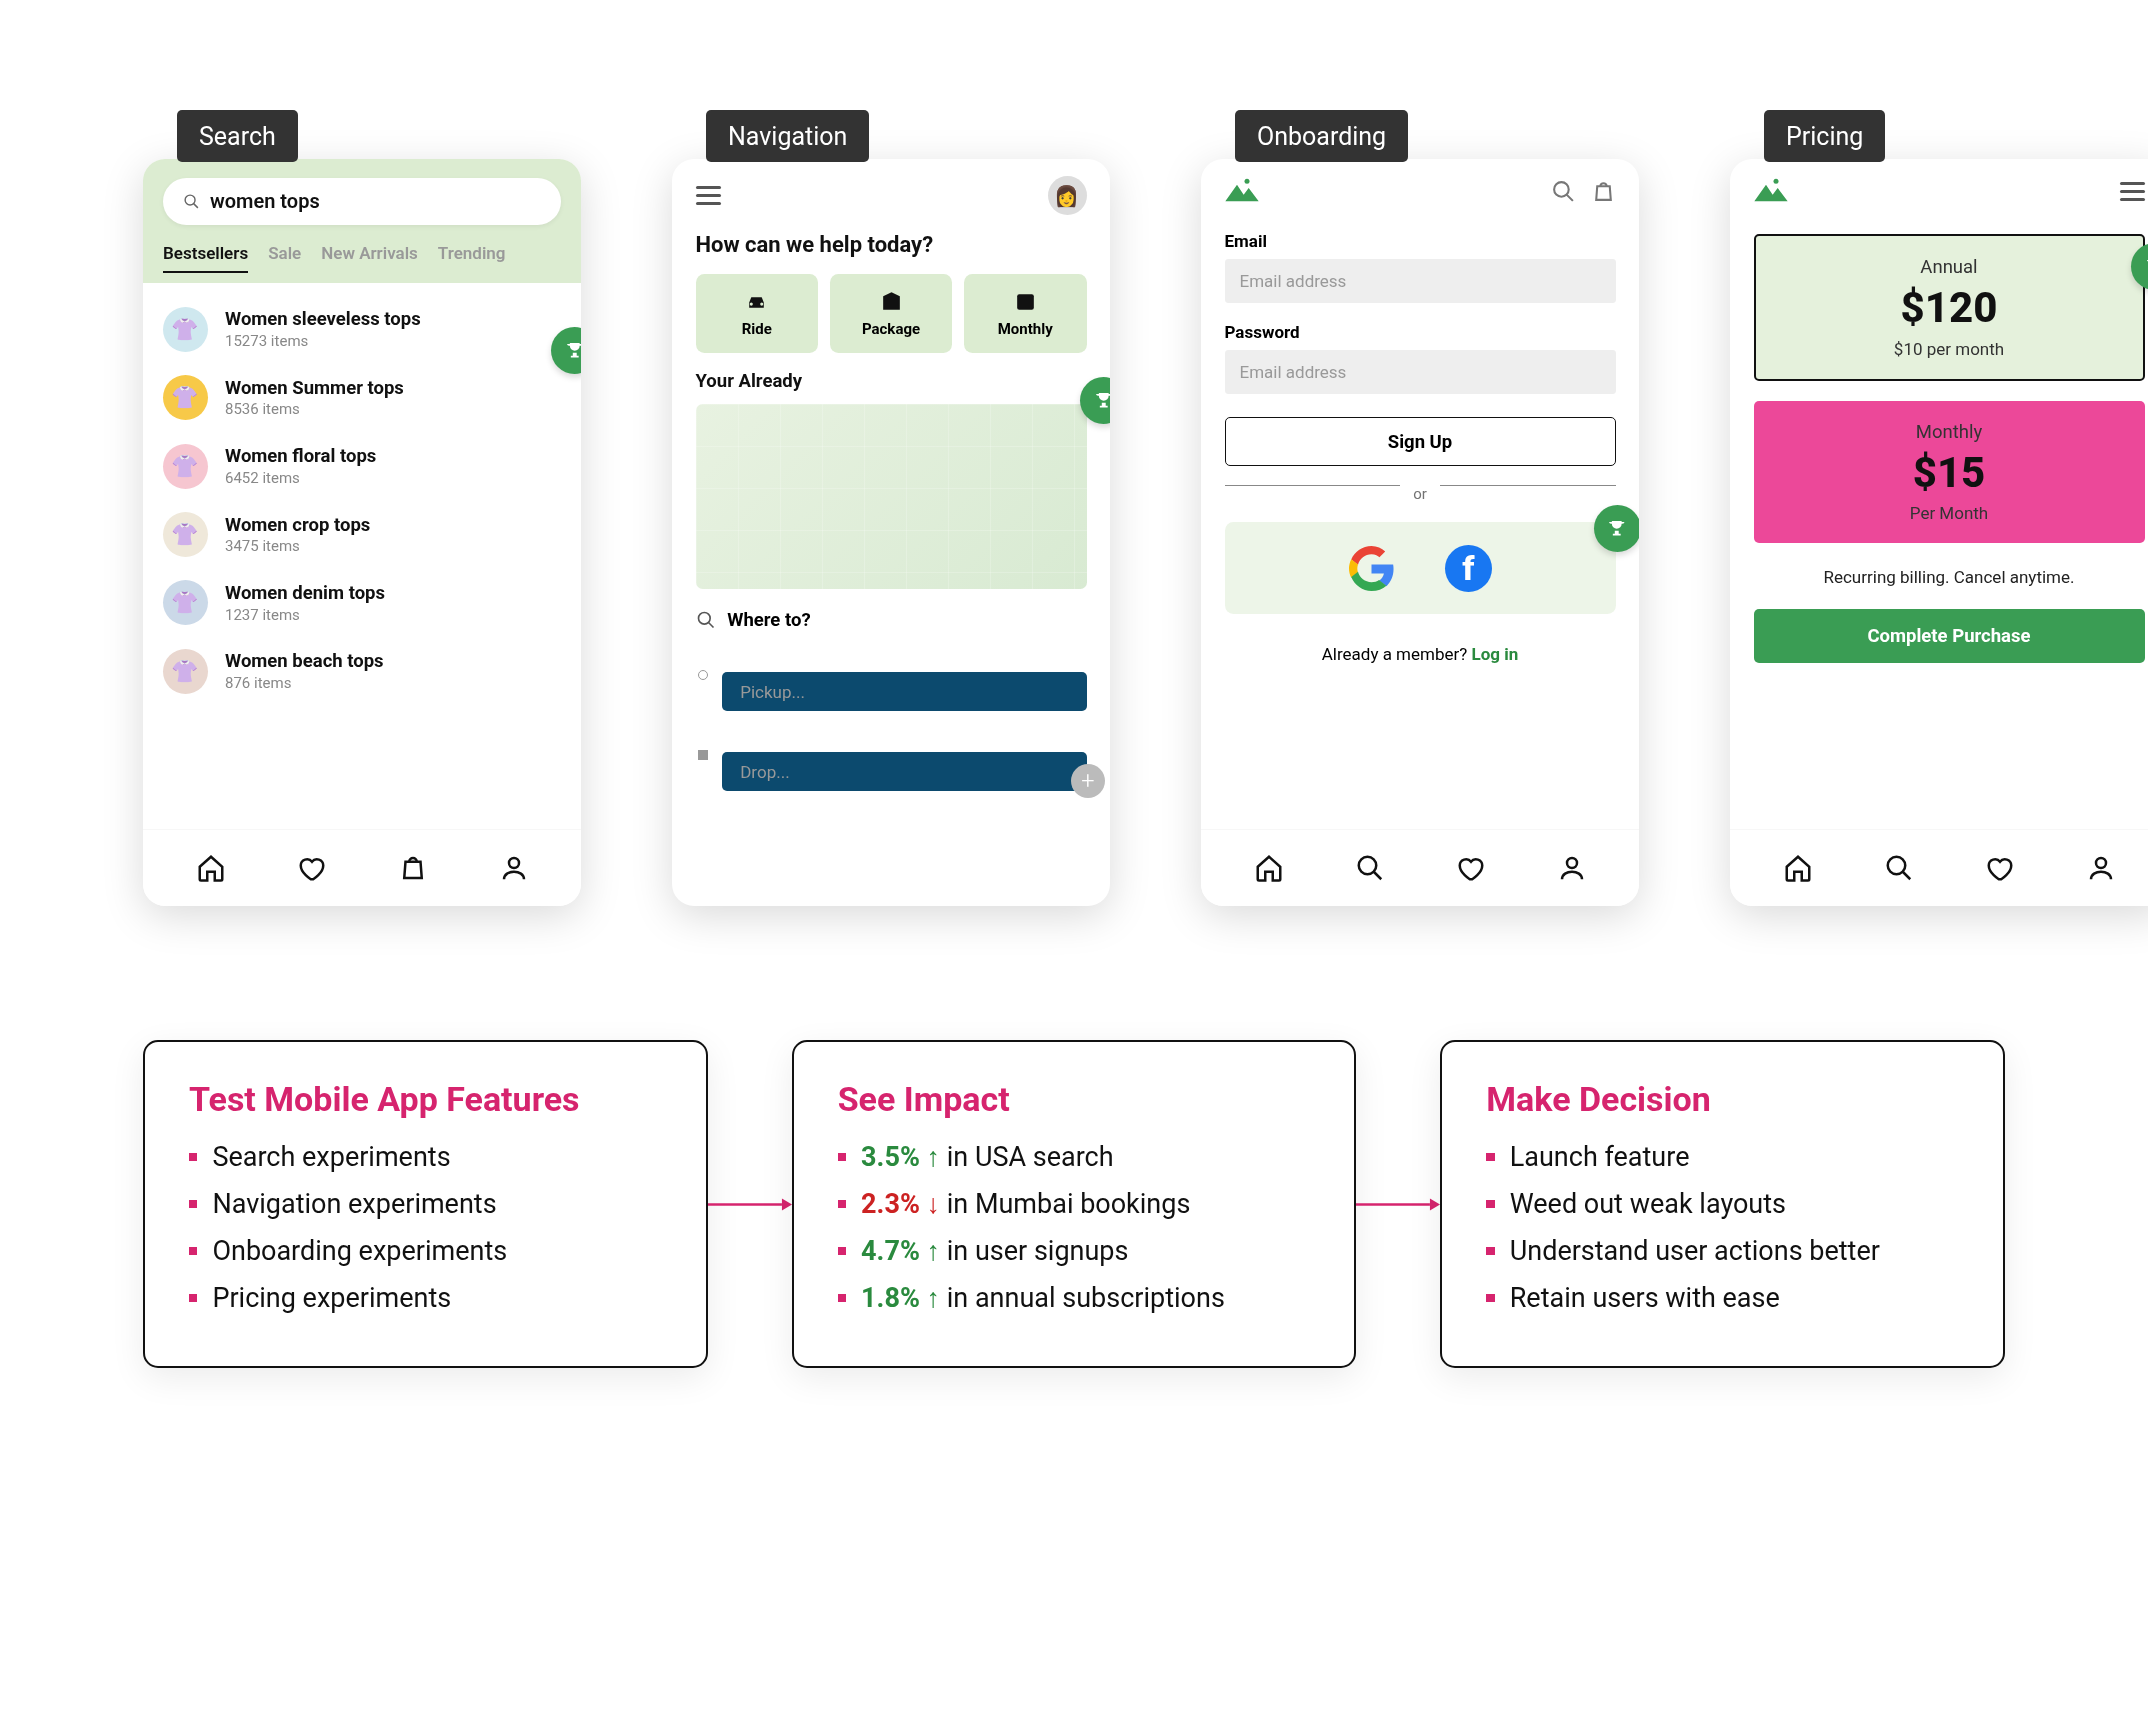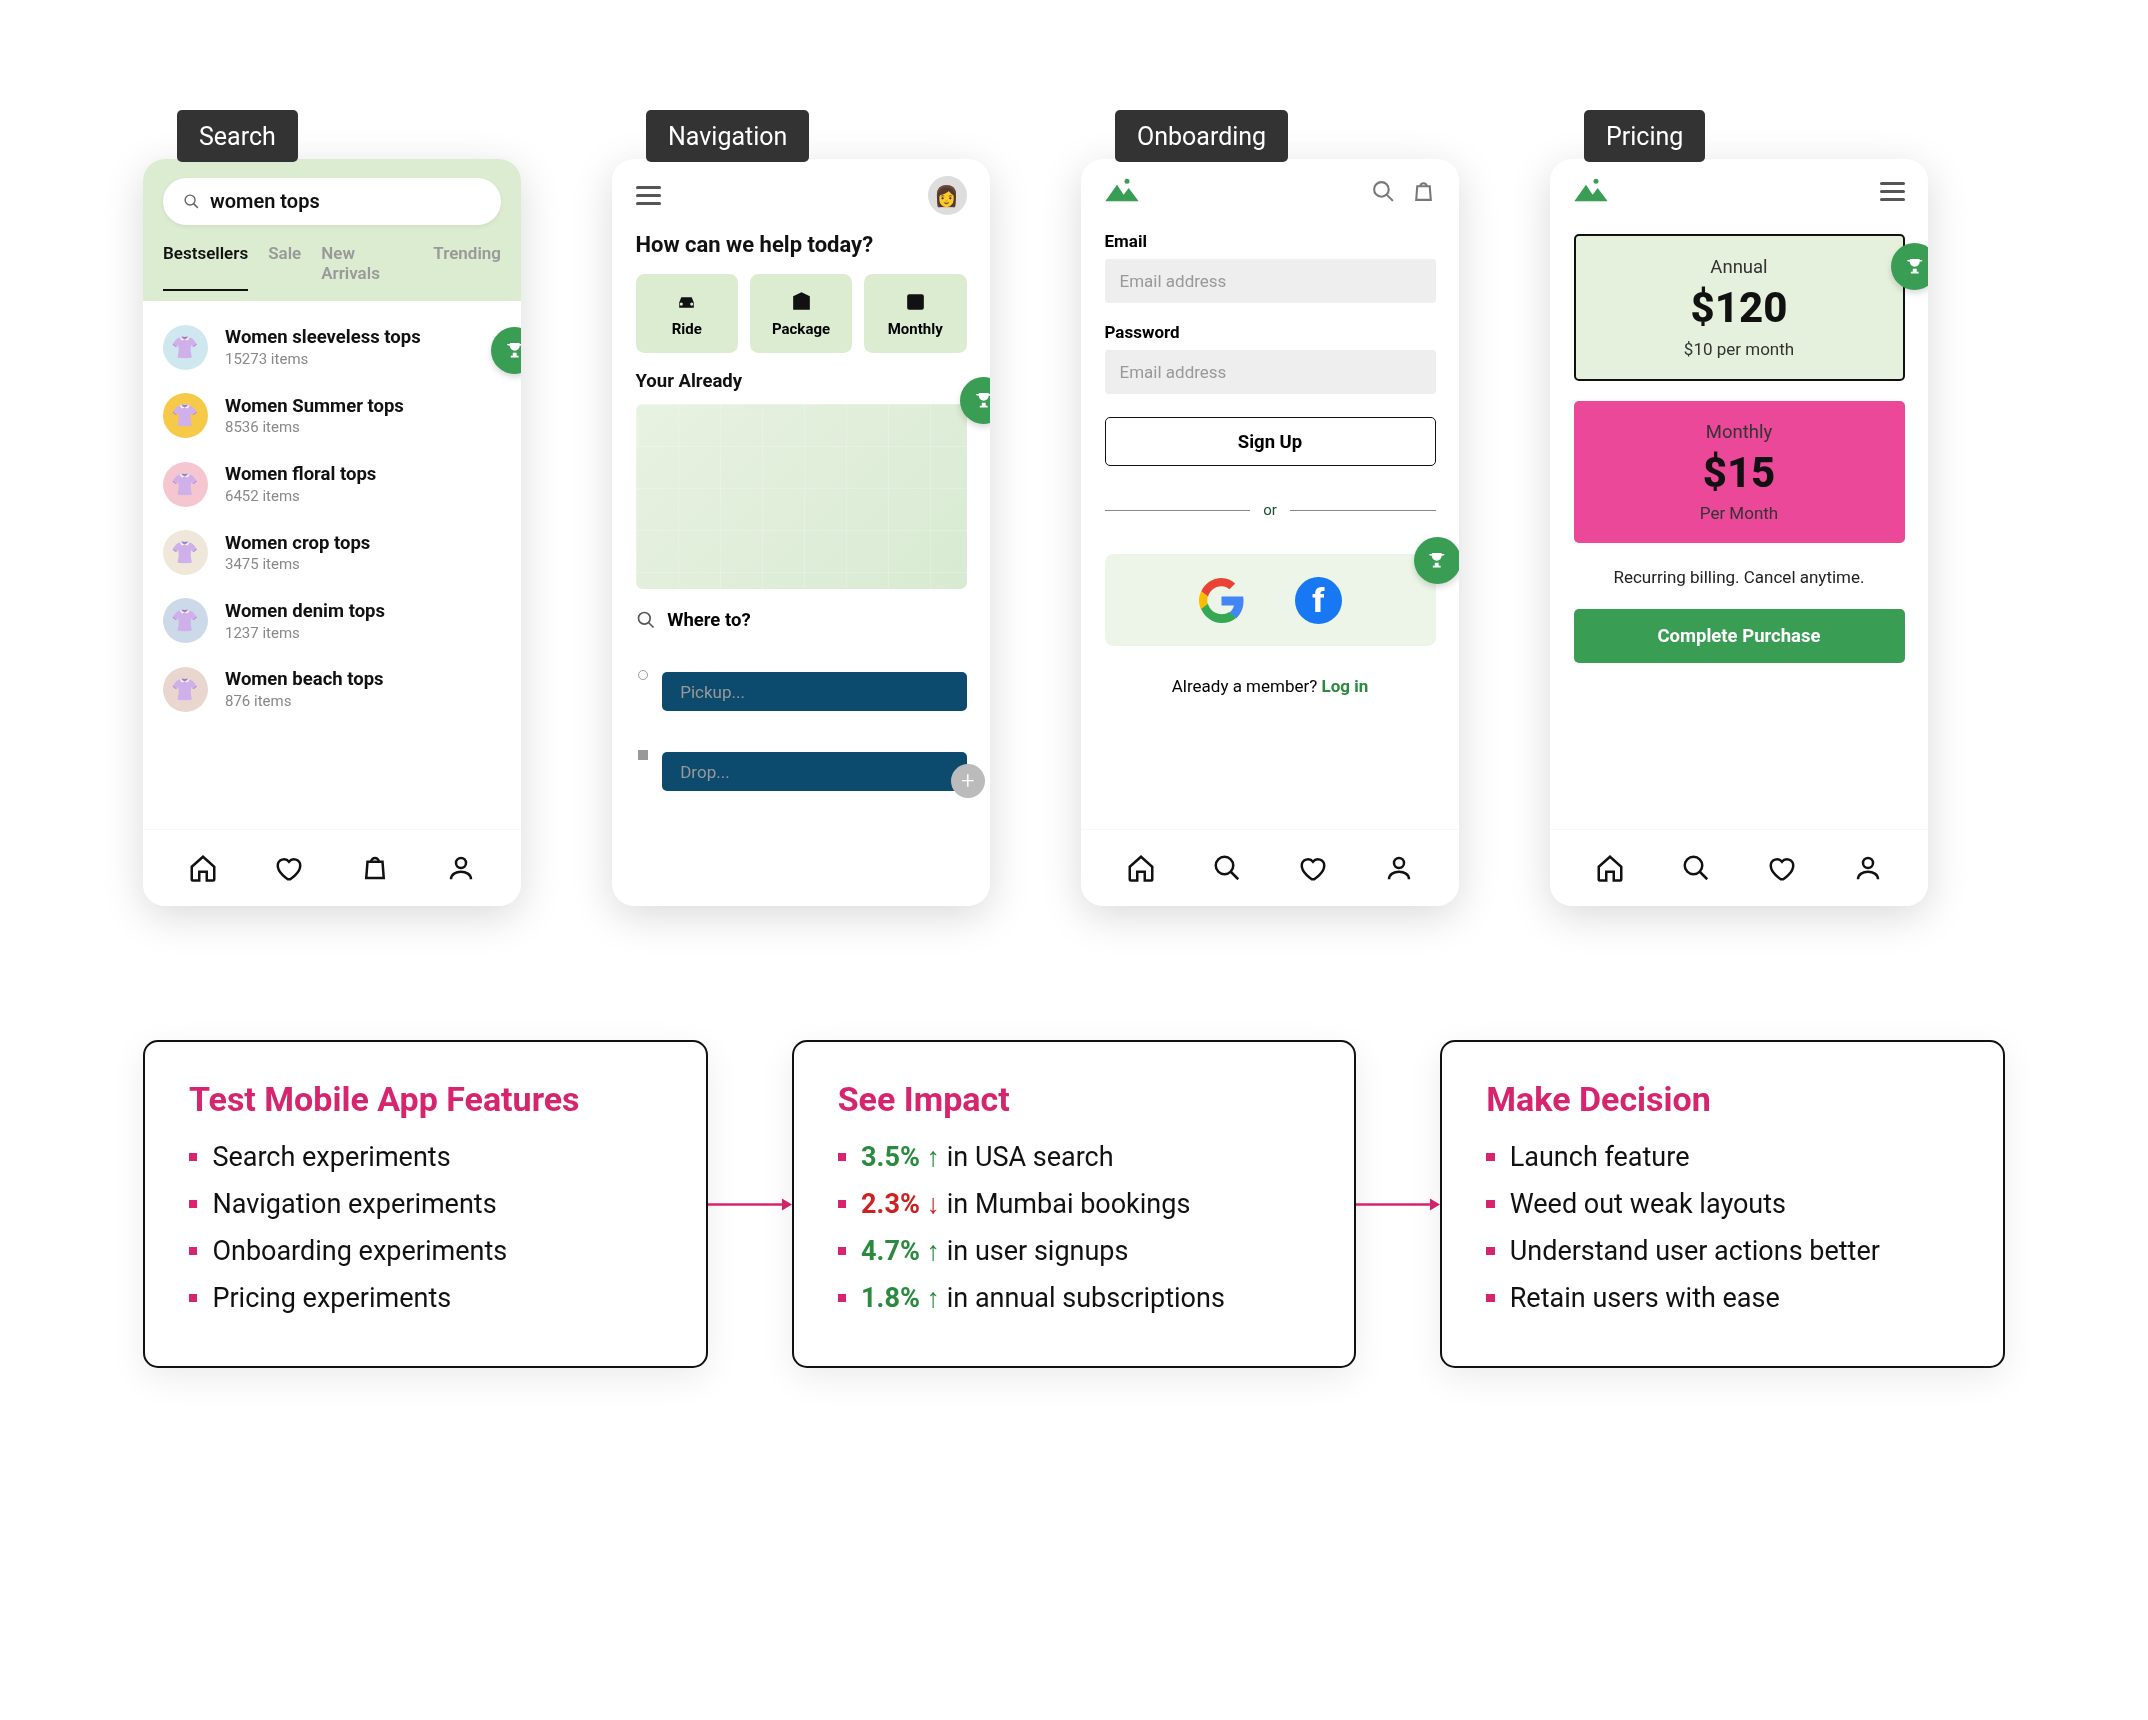--- a/index.html
+++ b/index.html
@@ -16,21 +16,21 @@
     position: absolute;
     top: -49px; left: 34px;
     background: #333333;
     color: #fff;
     padding: 11.7px 22px;
     font-size: 25px;
     border-radius: 5px;
     z-index: 5;
   }
   .phone {
-    width: 378px;
+    width: 438px;
     height: 747px;
     background: #fff;
     border-radius: 22px;
     box-shadow: 0 10px 42px rgba(0,0,0,.15);
     display: flex;
     flex-direction: column;
     overflow: hidden;
     position: relative;
   }
   .phone-body { flex: 1; overflow: hidden; position: relative; }
@@ -103,21 +103,21 @@
   
   .pc-header { display:flex; justify-content:space-between; align-items:center; padding:18.5px 23.5px;}
   .logo { color:#3a9d54; }
   .logo svg{ width:34px;height:25px; fill:#3a9d54;}
   .pc-header-right { display:flex; gap:15px; }
   .pc-header-right svg { width:25px;height:25px; stroke:#777; fill:none; stroke-width:2;}
   .pc-form { padding:0 23.5px; }
   .pc-label { font-size:17px; font-weight:700; margin-top:6.7px;}
   .pc-input { background:#eeeeee; height:44px; border-radius:3.4px; margin-top:8.4px; display:flex;align-items:center;padding:0 15px;color:#999;font-size:17px;}
   .pc-signup { margin-top:23.5px; height:49px; border:1.7px solid #111; border-radius:5px; display:flex;align-items:center;justify-content:center; font-weight:700; font-size:18.5px;}
-  .pc-or { display:flex; align-items:center; gap:13.4px; margin:35px 0; color:#14532d; font-size:15px;}
+  .pc-or { display:flex; align-items:flex-start; gap:13.4px; margin:19px 0; color:#737373; font-size:15px;}
   .pc-or .line { flex:1; height:0.8px; background:#888;}
   .pc-social { background:#edf5e8; border-radius:8.4px; height:92px; display:flex; align-items:center; justify-content:center; gap:50px;}
   .pc-social .g { width:47px;height:47px; }
   .pc-social .f { width:47px;height:47px; border-radius:50%; background:#1877f2; display:flex;align-items:center;justify-content:center;color:#fff;font-weight:800;font-size:34px;}
   .pc-member { text-align:center; margin-top:30px; font-size:17px;}
   .pc-member a { color:#2a8a3e; font-weight:700; text-decoration:none;}
 
   
   .pd-header { display:flex; justify-content:space-between; align-items:center; padding:18.5px 23.5px;}
   .pd-body { padding:0 23.5px;}

